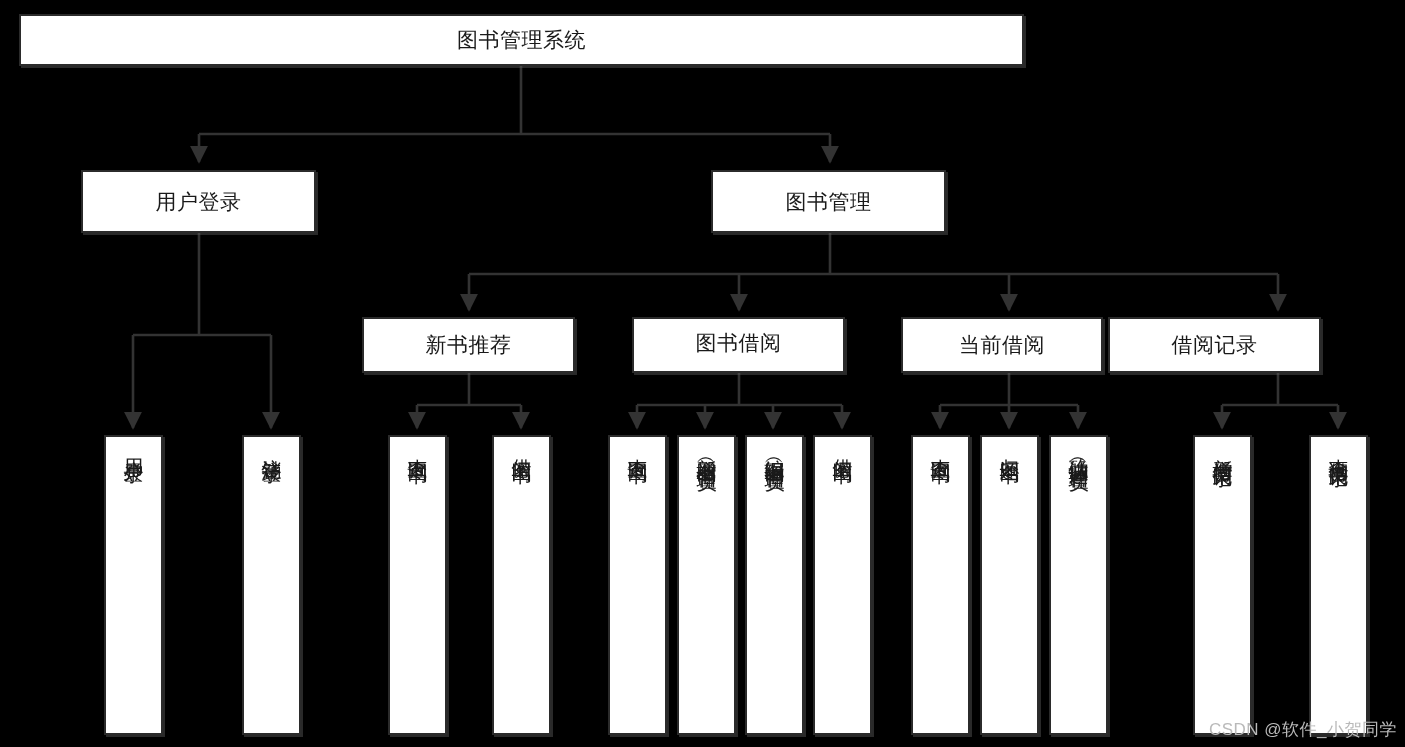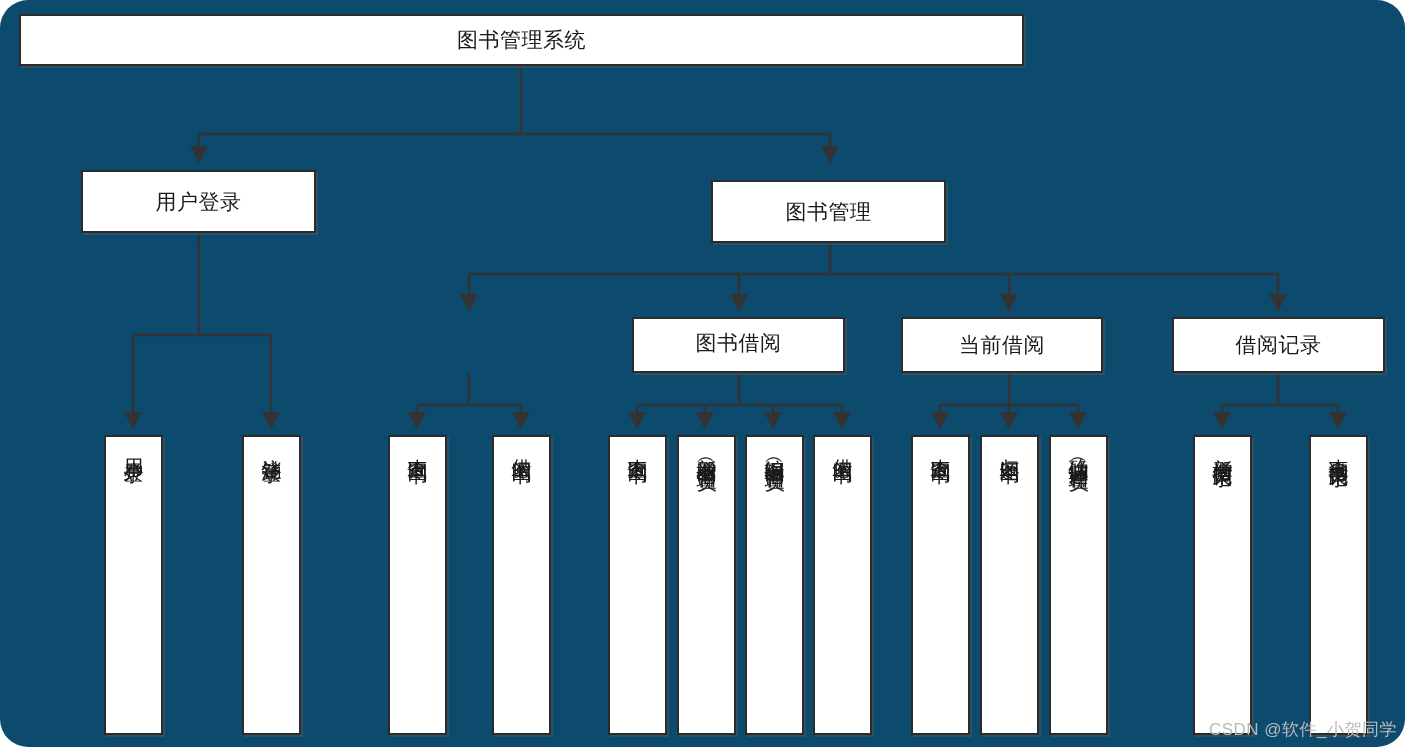--- a/index.html
+++ b/index.html
@@ -7,23 +7,22 @@
     padding: 0;
     background: #ffffff;
   }
   body {
     font-family: "Liberation Sans", "DejaVu Sans", sans-serif;
   }
   #canvas {
     position: relative;
     width: 1405px;
     height: 747px;
-    background: #0c4a6e;
+    background: #000000;
     overflow: hidden;
-    border-radius: 28px;
   }
   svg#edges {
     position: absolute;
     left: 0;
     top: 0;
     width: 1405px;
     height: 747px;
   }
   .node {
     position: absolute;
@@ -123,31 +122,34 @@
     </g>
   </svg>
 
   <div class="node" style="left:19px; top:14px; width:1005px; height:52px;">
     <span class="node-label">图书管理系统</span>
   </div>
 
   <div class="node" style="left:81px; top:170px; width:235px; height:63px;">
     <span class="node-label">用户登录</span>
   </div>
-  <div class="node" style="left:711px; top:180px; width:235px; height:63px;">
+  <div class="node" style="left:711px; top:170px; width:235px; height:63px;">
     <span class="node-label">图书管理</span>
   </div>
 
+  <div class="node" style="left:362px; top:317px; width:213px; height:56px;">
+    <span class="node-label">新书推荐</span>
+  </div>
   <div class="node" style="left:632px; top:317px; width:213px; height:56px;font-family:Liberation Mono, monospace;">
     <span class="node-label">图书借阅</span>
   </div>
   <div class="node" style="left:901px; top:317px; width:202px; height:56px;">
     <span class="node-label">当前借阅</span>
   </div>
-  <div class="node" style="left:1172px; top:317px; width:213px; height:56px;">
+  <div class="node" style="left:1108px; top:317px; width:213px; height:56px;">
     <span class="node-label">借阅记录</span>
   </div>
 
   <div class="node vertical" style="left:104px; top:435px; width:59px; height:300px;">
     <span class="node-label">用户登录</span>
   </div>
   <div class="node vertical" style="left:242px; top:435px; width:59px; height:300px;">
     <span class="node-label">注销登录</span>
   </div>
 

